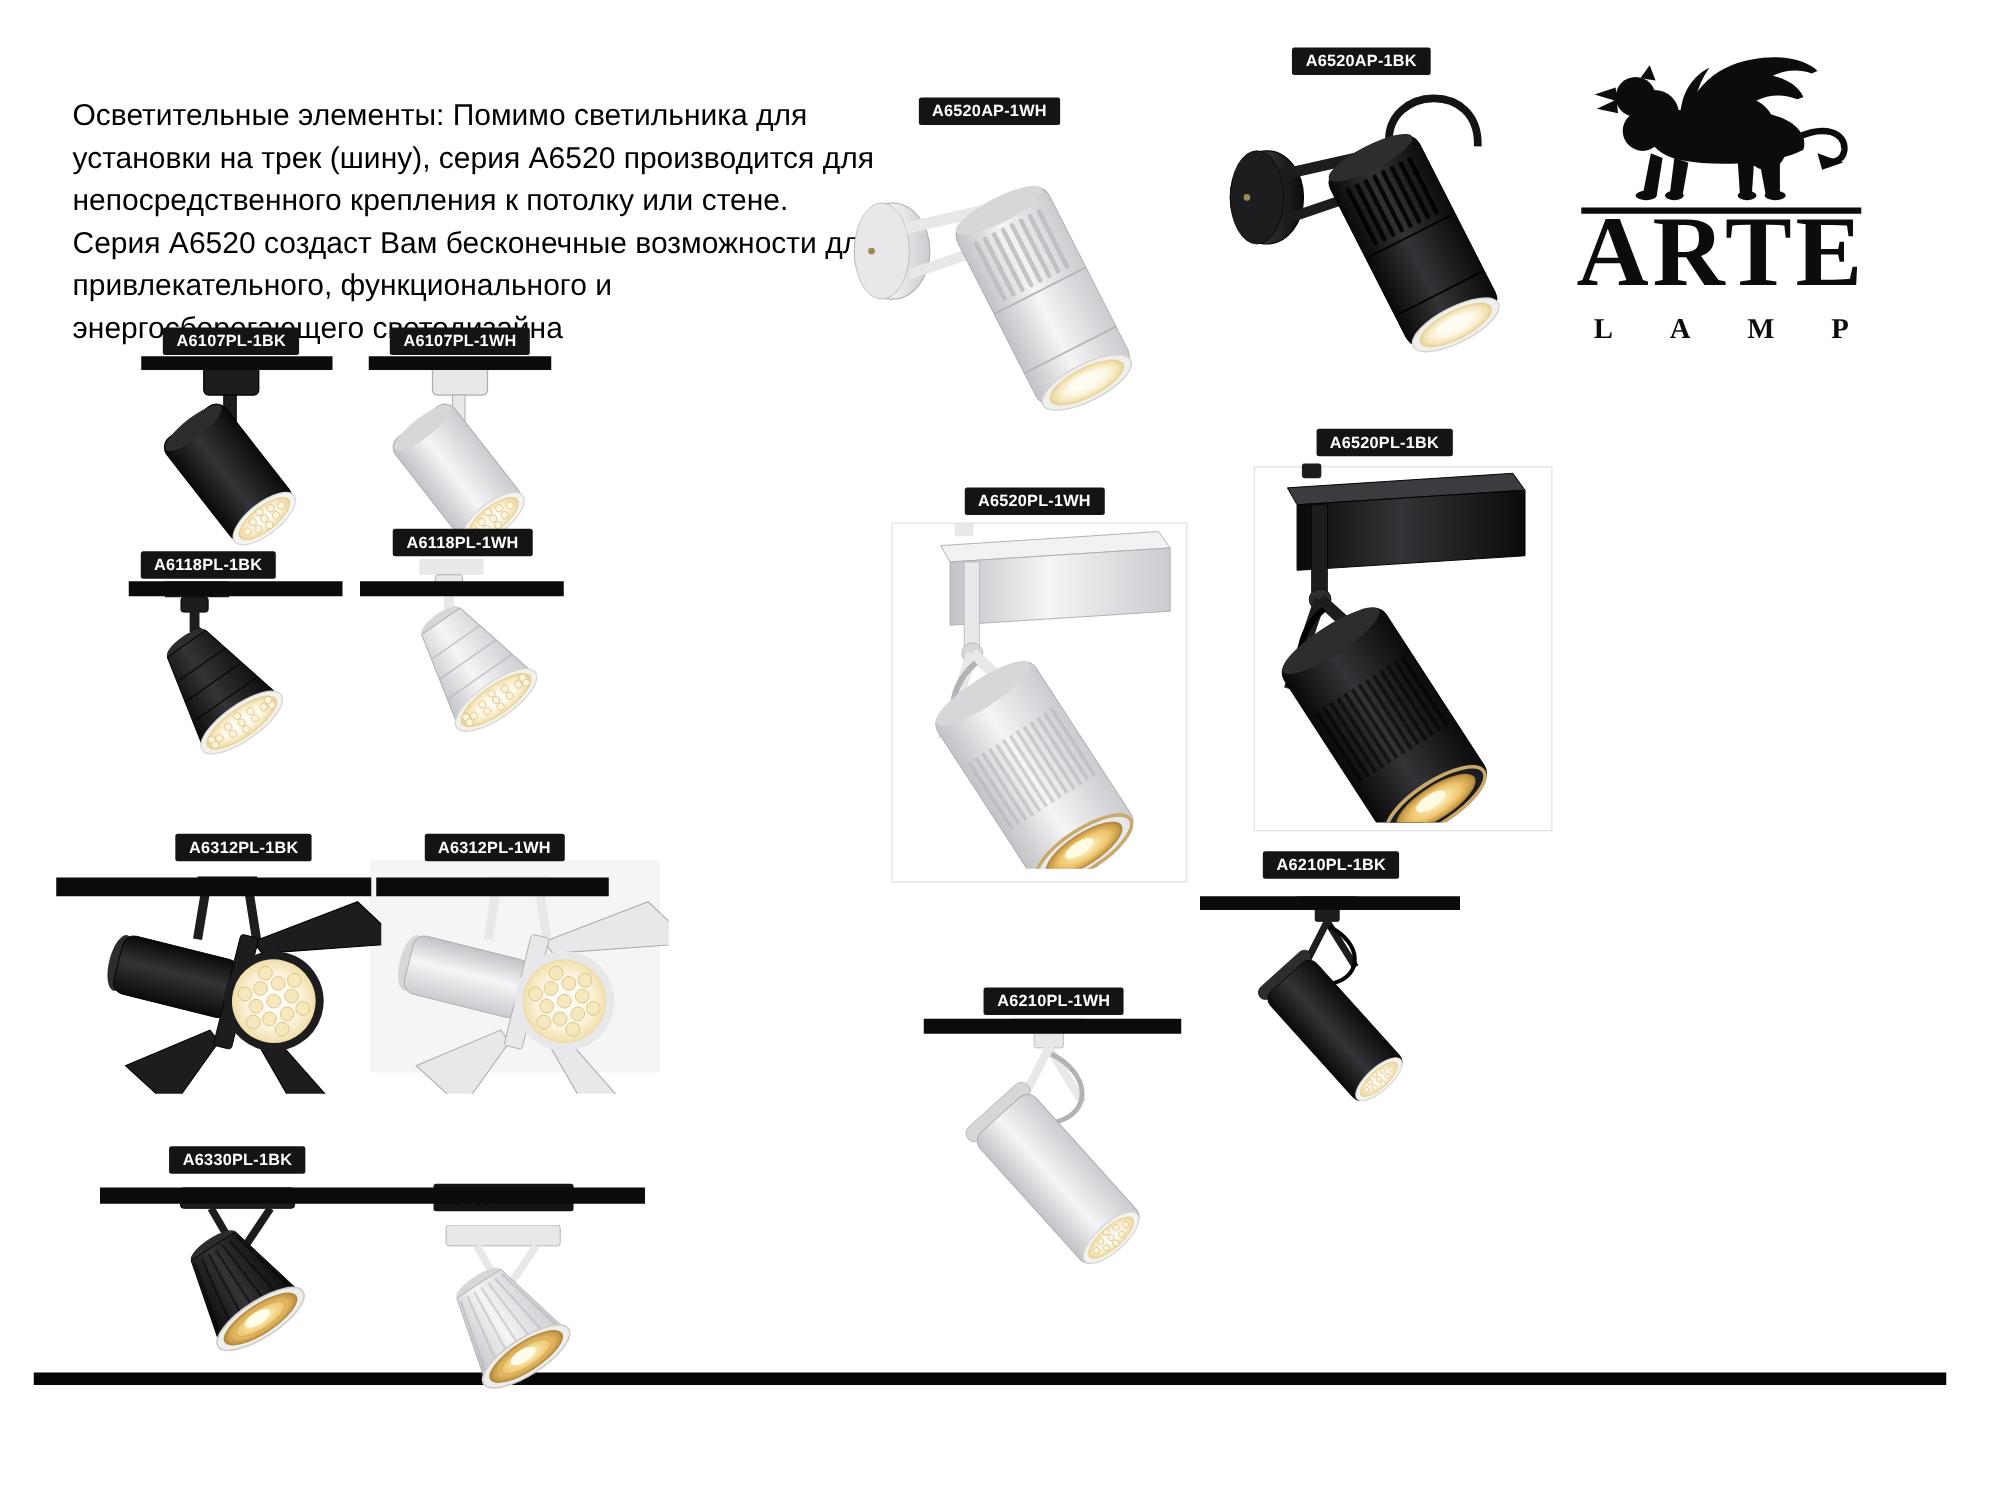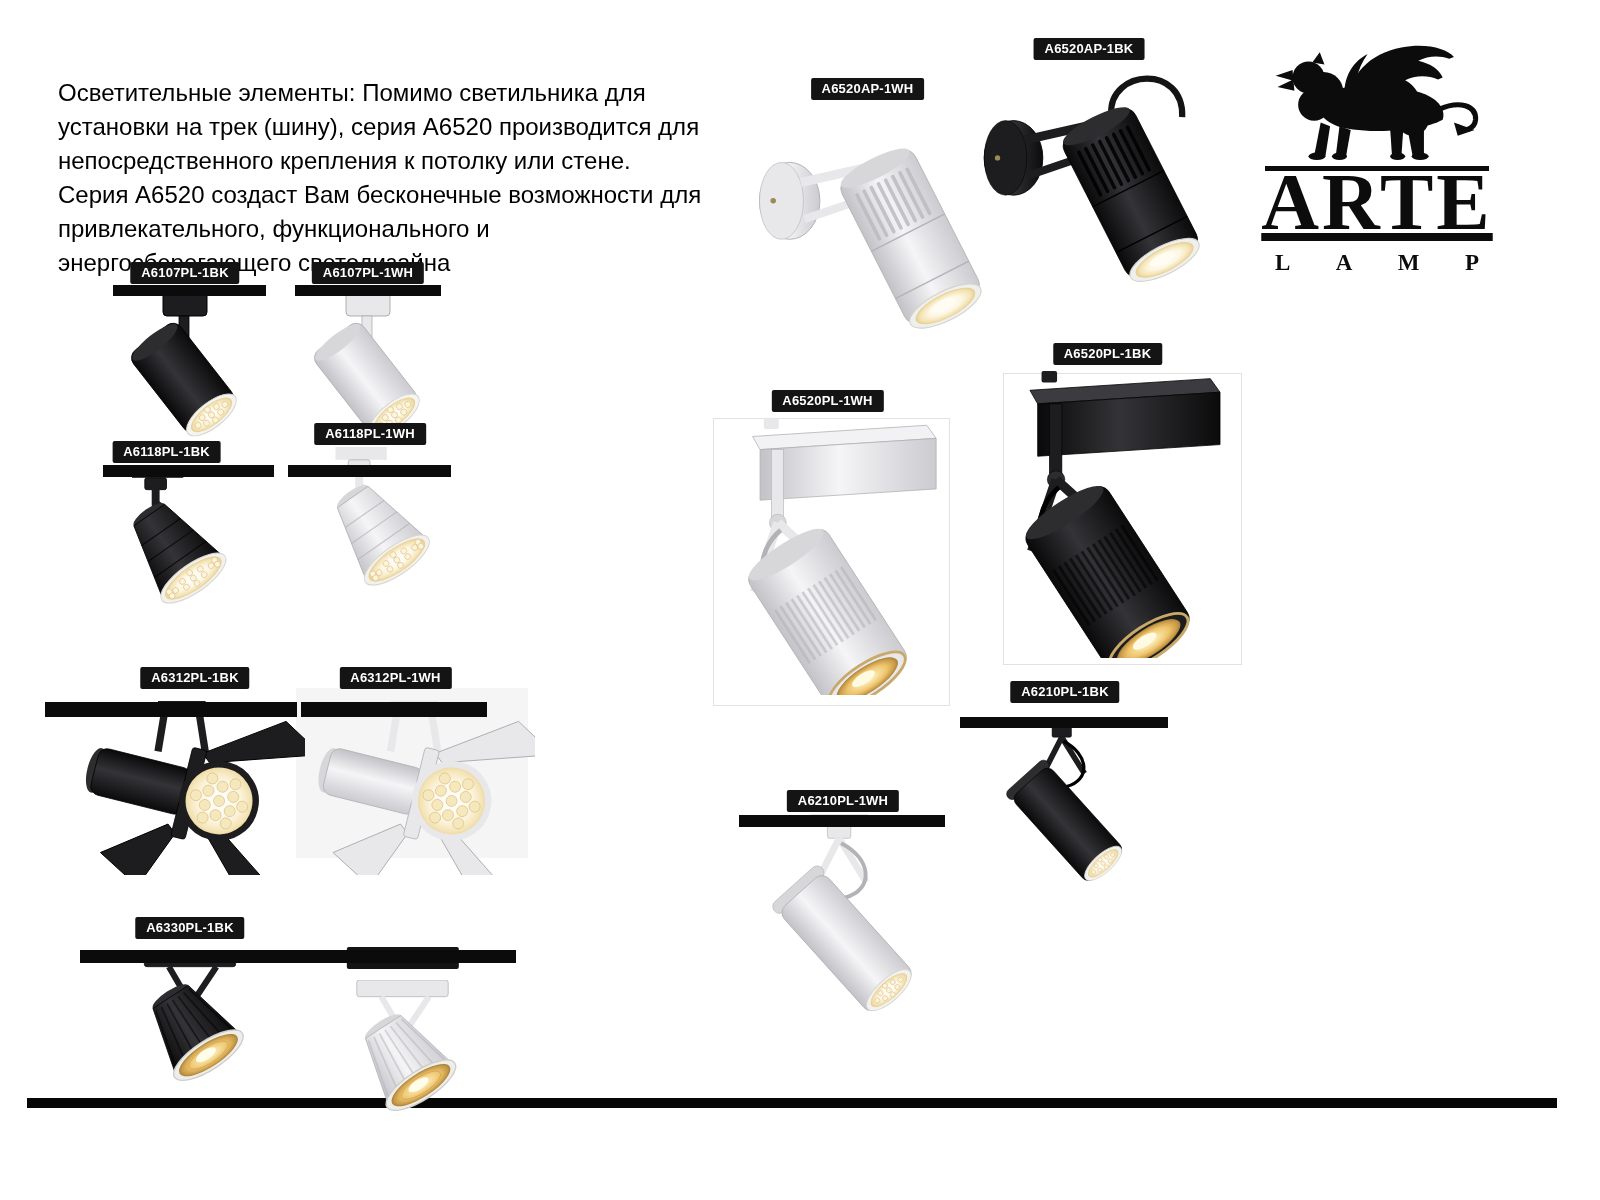--- a/index.html
+++ b/index.html
@@ -17,21 +17,21 @@
          letter-spacing:.2px;z-index:6;}
   .rail{position:absolute;background:#0b0b0b;z-index:4;}
   .photo-bg{position:absolute;background:#f5f5f5;z-index:1;}
   .photo-frame{position:absolute;border:1px solid #e2e2e2;z-index:1;}
   .footer-rule{position:absolute;left:27px;top:1098px;width:1530px;height:10px;background:#060606;}
   .logo{position:absolute;left:1252px;top:40px;width:250px;height:245px;}
   .logo .lion{position:absolute;left:8px;top:0;width:234px;height:122px;}
   .logo .bar{position:absolute;left:13px;top:126px;width:224px;height:5px;background:#0c0c0c;}
   .logo .brand{position:absolute;left:0;top:122px;width:250px;text-align:center;
          font-family:"Liberation Serif",serif;font-size:80px;line-height:1;
-         font-weight:600;color:#0c0c0c;letter-spacing:3px;text-decoration:underline;}
+         font-weight:600;color:#0c0c0c;letter-spacing:3px;}
   .logo .lampword{position:absolute;left:23px;top:210px;width:204px;display:flex;
          justify-content:space-between;font-family:"Liberation Serif",serif;
          font-size:23px;font-weight:600;color:#0c0c0c;}
 </style>
 </head>
 <body>
 
 <div class="page">
 
   <p class="intro">Осветительные элементы: Помимо светильника для установки на трек (шину), серия А6520 производится для непосредственного крепления к потолку или стене. Серия А6520 создаст Вам бесконечные возможности для привлекательного, функционального и энергосберегающего светодизайна</p>
@@ -453,21 +453,21 @@
           <line x1="15" y1="-42" x2="26" y2="26" stroke="#b2b2b7" stroke-width="2" opacity="0.5"></line>
           <line x1="22.5" y1="-42" x2="39" y2="26" stroke="#b2b2b7" stroke-width="2" opacity="0.5"></line>
       <ellipse cx="0" cy="33" rx="46" ry="16.5" fill="#ededeb" stroke="#cfcdc6" stroke-width="1.5"></ellipse>
       <ellipse cx="0" cy="33" rx="39" ry="13.5" fill="url(#rf7)"></ellipse>
       <ellipse cx="0" cy="33" rx="26" ry="9" fill="none" stroke="#caa254" stroke-width="1" opacity="0.8"></ellipse>
       <ellipse cx="-2" cy="31" rx="13" ry="5.5" fill="#fffce9"></ellipse>
     </g>
       </svg>
   </figure>
 
-  <figure class="product" style="left:740px;top:78px;width:255px;height:262px">
+  <figure class="product" style="left:664px;top:78px;width:255px;height:262px">
     <span class="badge">A6520AP-1WH</span>
     <svg class="photo" viewBox="0 0 250 260" preserveAspectRatio="xMidYMin meet">
         <defs>
   <linearGradient id="bL8" x1="0" y1="0" x2="1" y2="0">
     <stop offset="0" stop-color="#c2c2c7"></stop>
             <stop offset="0.45" stop-color="#f5f5f7"></stop>
             <stop offset="1" stop-color="#cbcbd0"></stop>
           </linearGradient>
   <linearGradient id="bV8" x1="0" y1="0" x2="0" y2="1">
     <stop offset="0" stop-color="#c2c2c7"></stop>

